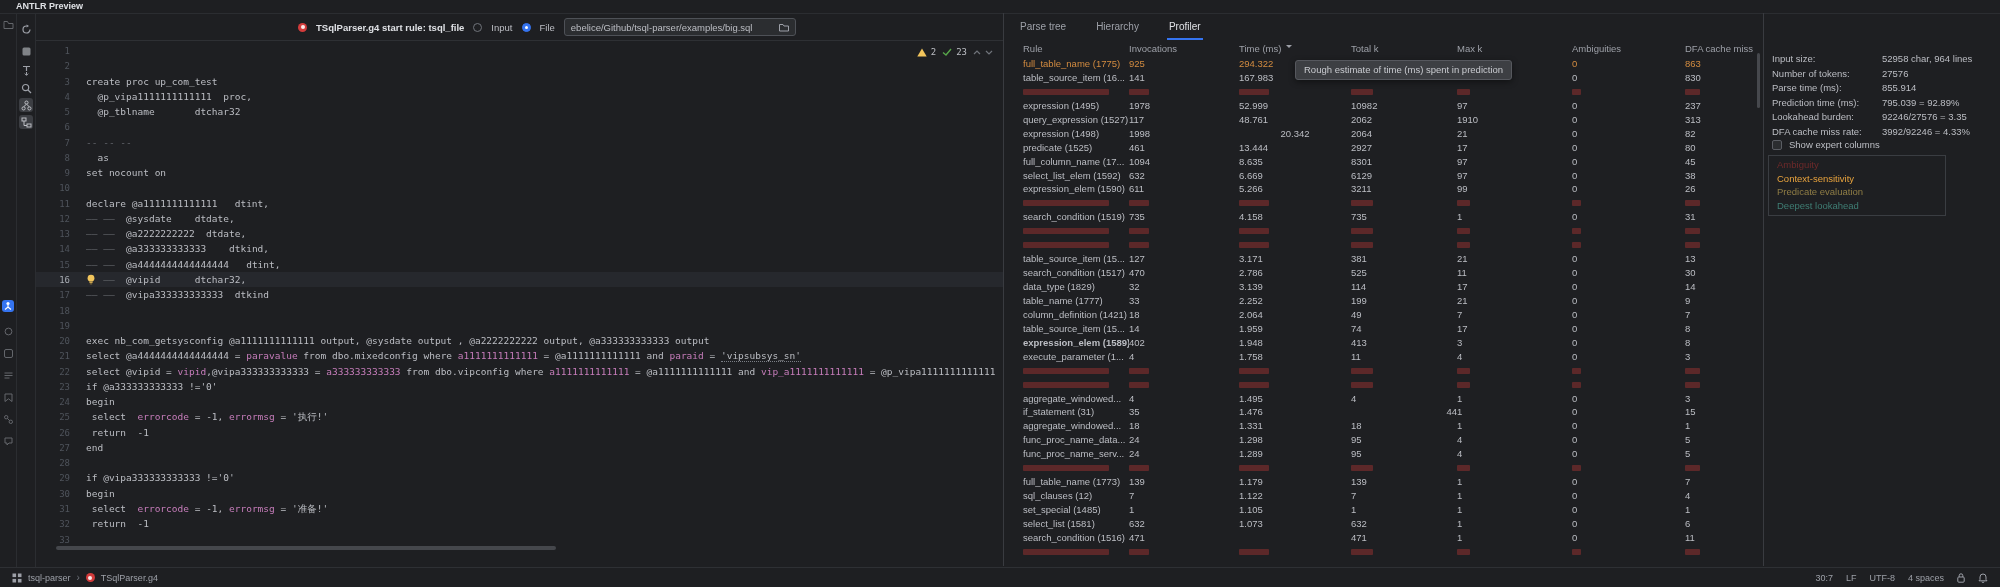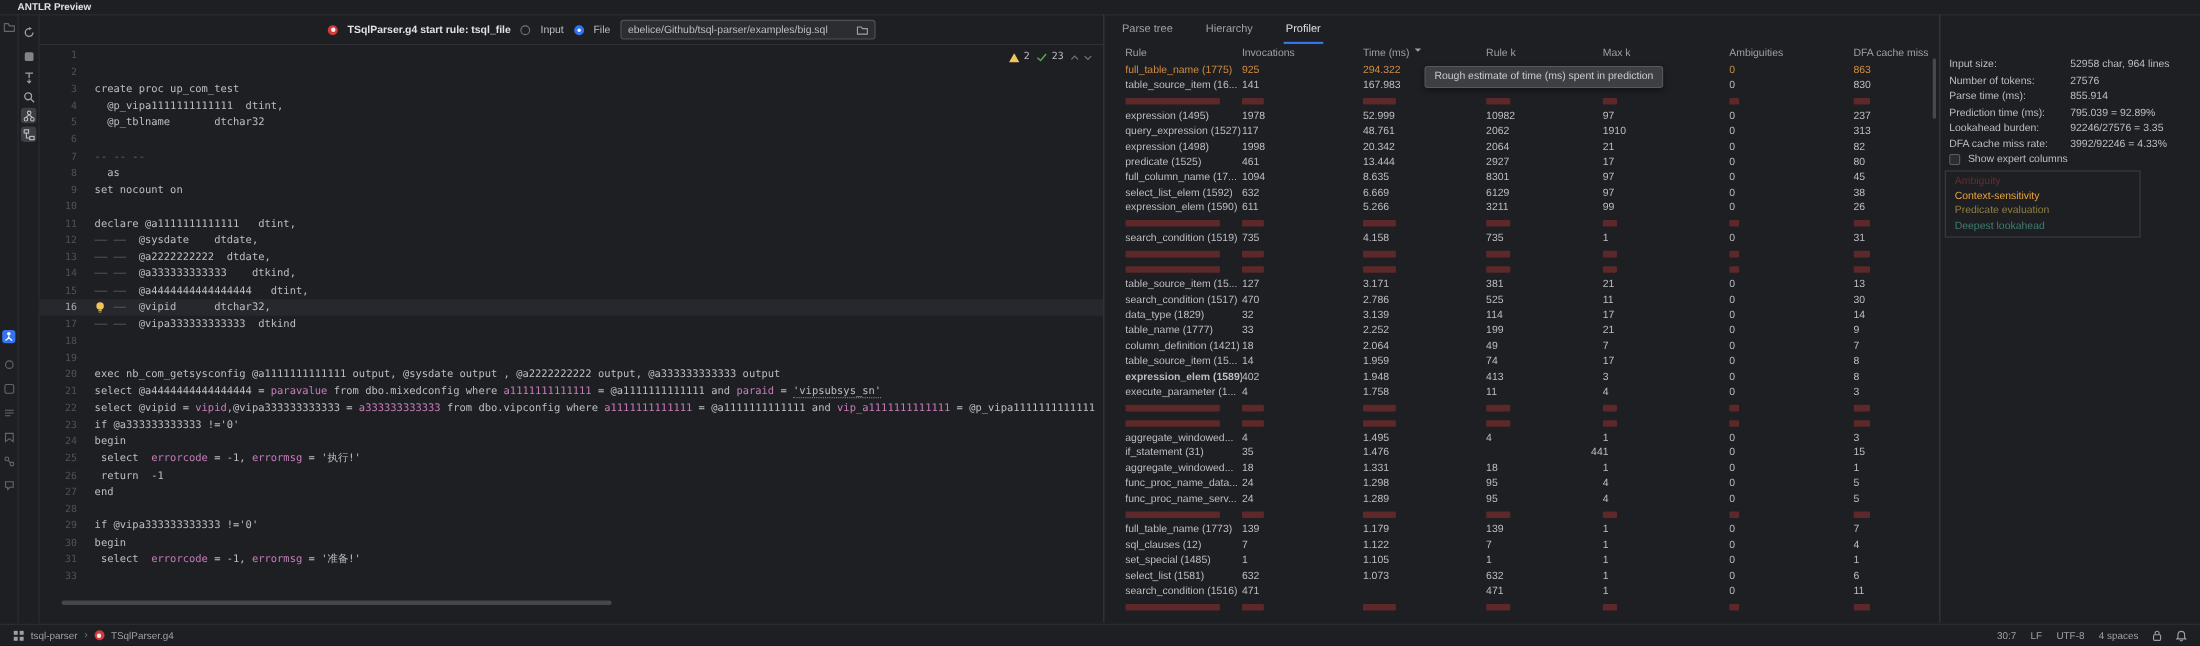--- a/index.html
+++ b/index.html
@@ -190,21 +190,21 @@
           </svg>
       </span>
     </div>
   </div>
 
   <div class="editor">
     <div id="code-lines">
         <div class="cl"><span class="ln">1</span><span></span></div>
         <div class="cl"><span class="ln">2</span><span></span></div>
         <div class="cl"><span class="ln">3</span><span><span class="tk-t">create proc up_com_test</span></span></div>
-        <div class="cl"><span class="ln">4</span><span><span class="tk-t">  @p_vipa1111111111111  dtint,</span></span></div>
+        <div class="cl"><span class="ln">4</span><span><span class="tk-t">  @p_vipa1111111111111  proc,</span></span></div>
         <div class="cl"><span class="ln">5</span><span><span class="tk-t">  @p_tblname       dtchar32</span></span></div>
         <div class="cl"><span class="ln">6</span><span></span></div>
         <div class="cl"><span class="ln">7</span><span><span class="tk-d">-- -- --</span></span></div>
         <div class="cl"><span class="ln">8</span><span><span class="tk-t">  as</span></span></div>
         <div class="cl"><span class="ln">9</span><span><span class="tk-t">set nocount on</span></span></div>
         <div class="cl"><span class="ln">10</span><span></span></div>
         <div class="cl"><span class="ln">11</span><span><span class="tk-t">declare @a1111111111111   dtint,</span></span></div>
         <div class="cl"><span class="ln">12</span><span><span class="tk-d">—— —— </span><span class="tk-t"> @sysdate    dtdate,</span></span></div>
         <div class="cl"><span class="ln">13</span><span><span class="tk-d">—— —— </span><span class="tk-t"> @a2222222222  dtdate,</span></span></div>
         <div class="cl"><span class="ln">14</span><span><span class="tk-d">—— —— </span><span class="tk-t"> @a333333333333    dtkind,</span></span></div>
@@ -218,20 +218,21 @@
         <div class="cl"><span class="ln">22</span><span><span class="tk-t">select @vipid = </span><span class="tk-p">vipid</span><span class="tk-t">,@vipa333333333333 = </span><span class="tk-p">a333333333333</span><span class="tk-t"> from dbo.vipconfig where </span><span class="tk-p">a1111111111111</span><span class="tk-t"> = @a1111111111111 and </span><span class="tk-p">vip_a1111111111111</span><span class="tk-t"> = @p_vipa1111111111111</span></span></div>
         <div class="cl"><span class="ln">23</span><span><span class="tk-t">if @a333333333333 !='0'</span></span></div>
         <div class="cl"><span class="ln">24</span><span><span class="tk-t">begin</span></span></div>
         <div class="cl"><span class="ln">25</span><span><span class="tk-t"> select  </span><span class="tk-p">errorcode</span><span class="tk-t"> = -1, </span><span class="tk-p">errormsg</span><span class="tk-t"> = '执行!'</span></span></div>
         <div class="cl"><span class="ln">26</span><span><span class="tk-t"> return  -1</span></span></div>
         <div class="cl"><span class="ln">27</span><span><span class="tk-t">end</span></span></div>
         <div class="cl"><span class="ln">28</span><span></span></div>
         <div class="cl"><span class="ln">29</span><span><span class="tk-t">if @vipa333333333333 !='0'</span></span></div>
         <div class="cl"><span class="ln">30</span><span><span class="tk-t">begin</span></span></div>
         <div class="cl"><span class="ln">31</span><span><span class="tk-t"> select  </span><span class="tk-p">errorcode</span><span class="tk-t"> = -1, </span><span class="tk-p">errormsg</span><span class="tk-t"> = '准备!'</span></span></div>
+        <div class="cl"><span class="ln">32</span><span><span class="tk-t"> return  -1</span></span></div>
         <div class="cl"><span class="ln">33</span><span></span></div>
       </div>
     <svg class="bulb" width="10" height="12">
       <circle cx="5" cy="4.2" r="3.4" fill="#f2c55c"></circle>
         <rect x="3.4" y="7.6" width="3.2" height="1.4" fill="#c9a34e"></rect>
         <rect x="3.8" y="9.3" width="2.4" height="1.1" fill="#8a7135"></rect>
     </svg>
     <div class="inspect">
       <svg width="10" height="9">
           <path d="M5 0.5 L9.7 8.5 L0.3 8.5 Z" fill="#f2c55c"></path>
@@ -256,21 +257,21 @@
       <span class="tab">Parse tree</span>
       <span class="tab">Hierarchy</span>
       <span class="tab on">Profiler</span>
     </div>
 
     <div class="ptable">
       <div class="tr thead" id="ptable-head">
           <span class="td" style="width: 106px;">Rule</span>
           <span class="td" style="width: 110px;">Invocations</span>
           <span class="td" style="width: 112px;">Time (ms)<i class="sort"></i></span>
-          <span class="td" style="width: 106px;">Rule k</span>
+          <span class="td" style="width: 106px;">Total k</span>
           <span class="td" style="width: 115px;">Max k</span>
           <span class="td" style="width: 113px;">Ambiguities</span>
           <span class="td" style="width: 96px;">DFA cache miss</span>
         </div>
       <div id="ptable-body">
           <div class="tr orange">
             <span class="td" style="width: 106px;">full_table_name (1775)</span>
             <span class="td" style="width: 110px;">925</span>
             <span class="td" style="width: 112px;">294.322</span>
             <span class="td" style="width: 106px;"></span>
@@ -324,21 +325,21 @@
             <span class="td" style="width: 110px;">117</span>
             <span class="td" style="width: 112px;">48.761</span>
             <span class="td" style="width: 106px;">2062</span>
             <span class="td" style="width: 115px;">1910</span>
             <span class="td" style="width: 113px;">0</span>
             <span class="td" style="width: 96px;">313</span>
           </div>
           <div class="tr ">
             <span class="td" style="width: 106px;">expression (1498)</span>
             <span class="td" style="width: 110px;">1998</span>
-            <span class="td" style="width: 112px;">20.342</span>
+            <span class="td" style="width: 112px; text-align: center;">20.342</span>
             <span class="td" style="width: 106px;">2064</span>
             <span class="td" style="width: 115px;">21</span>
             <span class="td" style="width: 113px;">0</span>
             <span class="td" style="width: 96px;">82</span>
           </div>
           <div class="tr ">
             <span class="td" style="width: 106px;">predicate (1525)</span>
             <span class="td" style="width: 110px;">461</span>
             <span class="td" style="width: 112px;">13.444</span>
             <span class="td" style="width: 106px;">2927</span>

